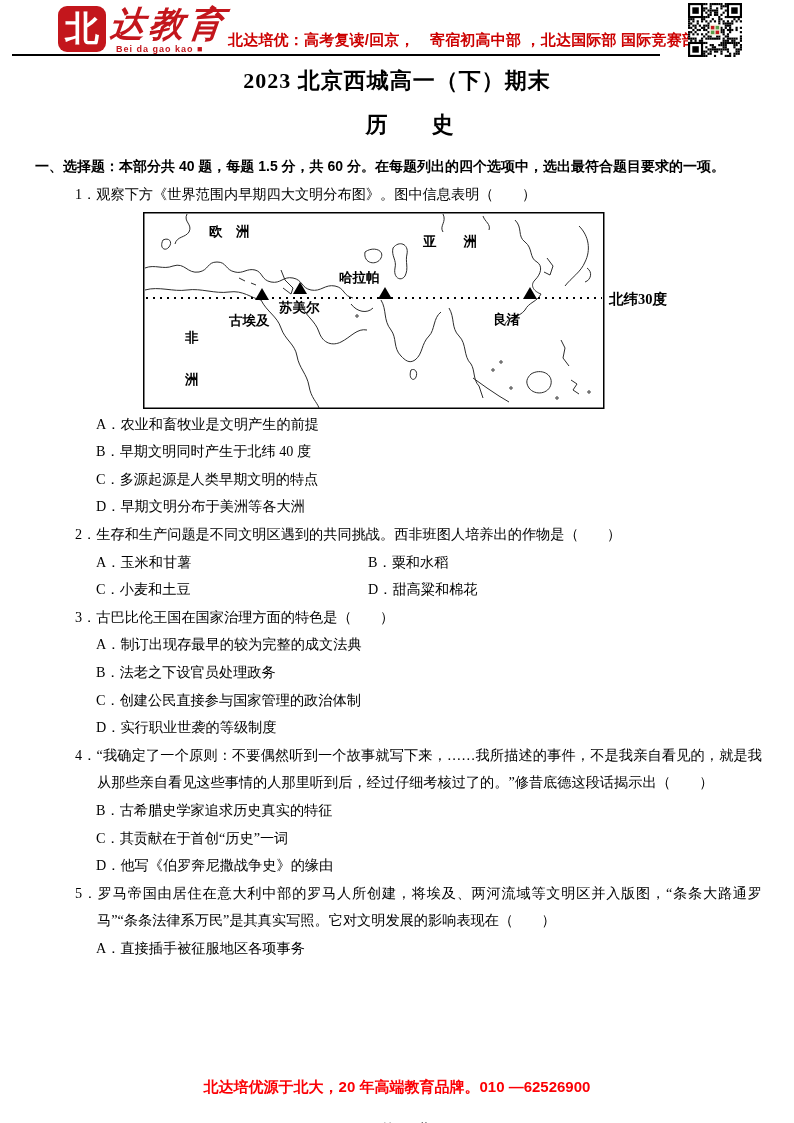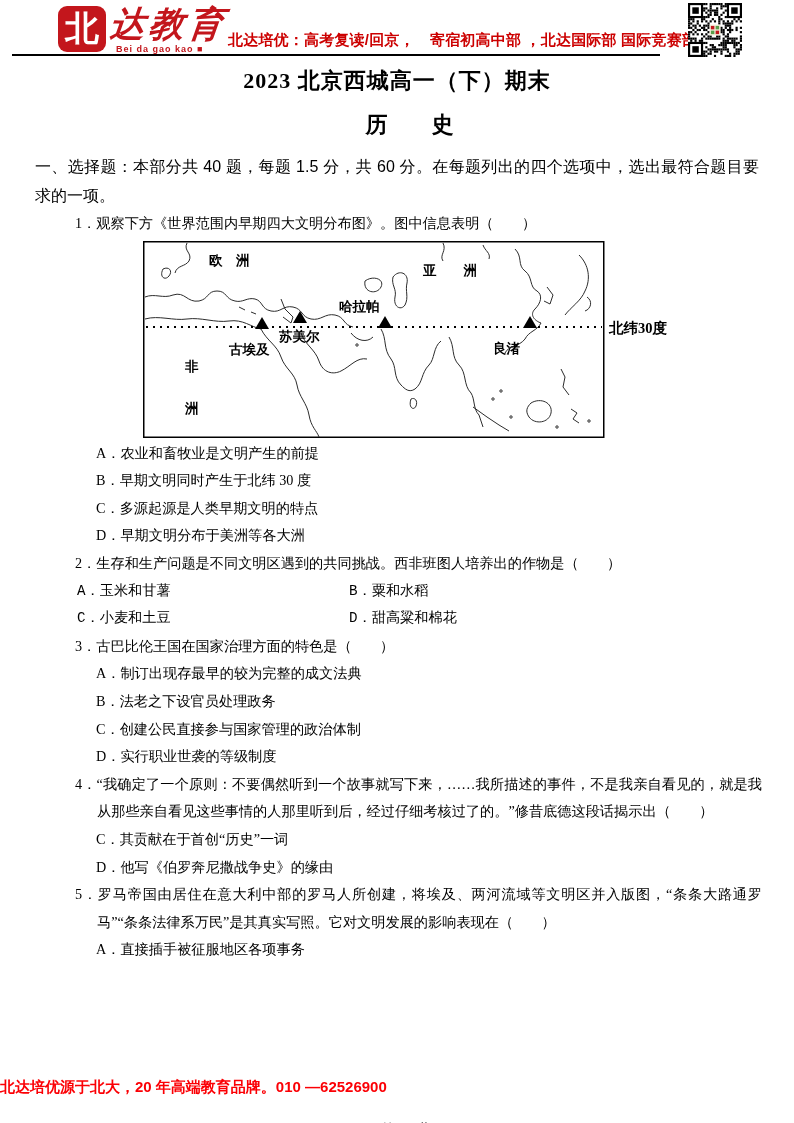--- a/index.html
+++ b/index.html
@@ -43,35 +43,35 @@
   .doc-title {
     margin:6px 0 0; text-align:center;
     font-size:22px; font-weight:bold; line-height:34px; letter-spacing:1px;
   }
   .doc-subtitle {
     margin:10px 0 0; text-align:center;
     font-size:22px; font-weight:bold; line-height:34px;padding-left:25px;
   }
   .section-intro {
     margin:10px 35px 0 35px;
-    font-family:"Liberation Sans", sans-serif; font-weight:normal;
-    font-size:16px; line-height:29px; text-align:justify;
+    font-family:"Liberation Sans", sans-serif; font-weight:bold;
+    font-size:14px; line-height:29px; text-align:justify;
   }
   .questions { margin:0 32px 0 63px; font-size:14.2px; line-height:27.6px; }
   .q-stem { padding-left:22px; text-indent:-22px; text-align:justify;margin-left:12px; }
   .q-options .opt { margin-left:33px; }
   .q-options.two-col {
-    margin-left:14px; display:grid; grid-template-columns:272px auto;font-family:Liberation Mono, monospace;
+    margin-left:33px; display:grid; grid-template-columns:272px auto;
   }
   .q-options.two-col .opt { margin-left:0; }
   .figure-map { margin:3px 0 2px 80px; height:197px; }
   .map-label { font-family:"Liberation Serif", serif; font-weight:bold; }
   
   .footer-promo {
-    position:absolute; left:0; right:0; top:1078px; 
+    position:absolute; left:0; right:0; top:1078px; text-align:center;
     font-family:"Liberation Sans", sans-serif; font-weight:bold;
     font-size:15px; color:#fb0005;
   }
   .footer-page {
     position:absolute; left:0; right:0; top:1120px; text-align:center;
     font-size:13px; color:#000;margin-left:44px;
   }
 </style>
 </head>
 <body>
@@ -387,21 +387,21 @@
               <text x="350" y="112">良渚</text>
               <text x="42" y="130">非</text>
               <text x="42" y="172">洲</text>
               <text x="466" y="92" font-size="14.5">北纬30度</text>
             </g>
           </svg>
         </div>
 
         <div class="q-options">
           <div class="opt">A．农业和畜牧业是文明产生的前提</div>
-          <div class="opt">B．早期文明同时产生于北纬 30 度</div>
+          <div class="opt">B．早期文明同时产生于北纬 40 度</div>
           <div class="opt">C．多源起源是人类早期文明的特点</div>
           <div class="opt">D．早期文明分布于美洲等各大洲</div>
         </div>
       </div>
 
       <div>
         <div class="q-stem">2．生存和生产问题是不同文明区遇到的共同挑战。西非班图人培养出的作物是（　　）</div>
         <div class="q-options two-col">
           <div class="opt">A．玉米和甘薯</div>
           <div class="opt">B．粟和水稻</div>
@@ -416,20 +416,21 @@
           <div class="opt">A．制订出现存最早的较为完整的成文法典</div>
           <div class="opt">B．法老之下设官员处理政务</div>
           <div class="opt">C．创建公民直接参与国家管理的政治体制</div>
           <div class="opt">D．实行职业世袭的等级制度</div>
         </div>
       </div>
 
       <div>
         <div class="q-stem">4．“我确定了一个原则：不要偶然听到一个故事就写下来，……我所描述的事件，不是我亲自看见的，就是我从那些亲自看见这些事情的人那里听到后，经过仔细考核过了的。”修昔底德这段话揭示出（　　）</div>
         <div class="q-options">
+          <div class="opt">B．古希腊史学家追求历史真实的特征</div>
           <div class="opt">C．其贡献在于首创“历史”一词</div>
           <div class="opt">D．他写《伯罗奔尼撒战争史》的缘由</div>
         </div>
       </div>
 
       <div>
         <div class="q-stem">5．罗马帝国由居住在意大利中部的罗马人所创建，将埃及、两河流域等文明区并入版图，“条条大路通罗马”“条条法律系万民”是其真实写照。它对文明发展的影响表现在（　　）</div>
         <div class="q-options">
           <div class="opt">A．直接插手被征服地区各项事务</div>
         </div>

